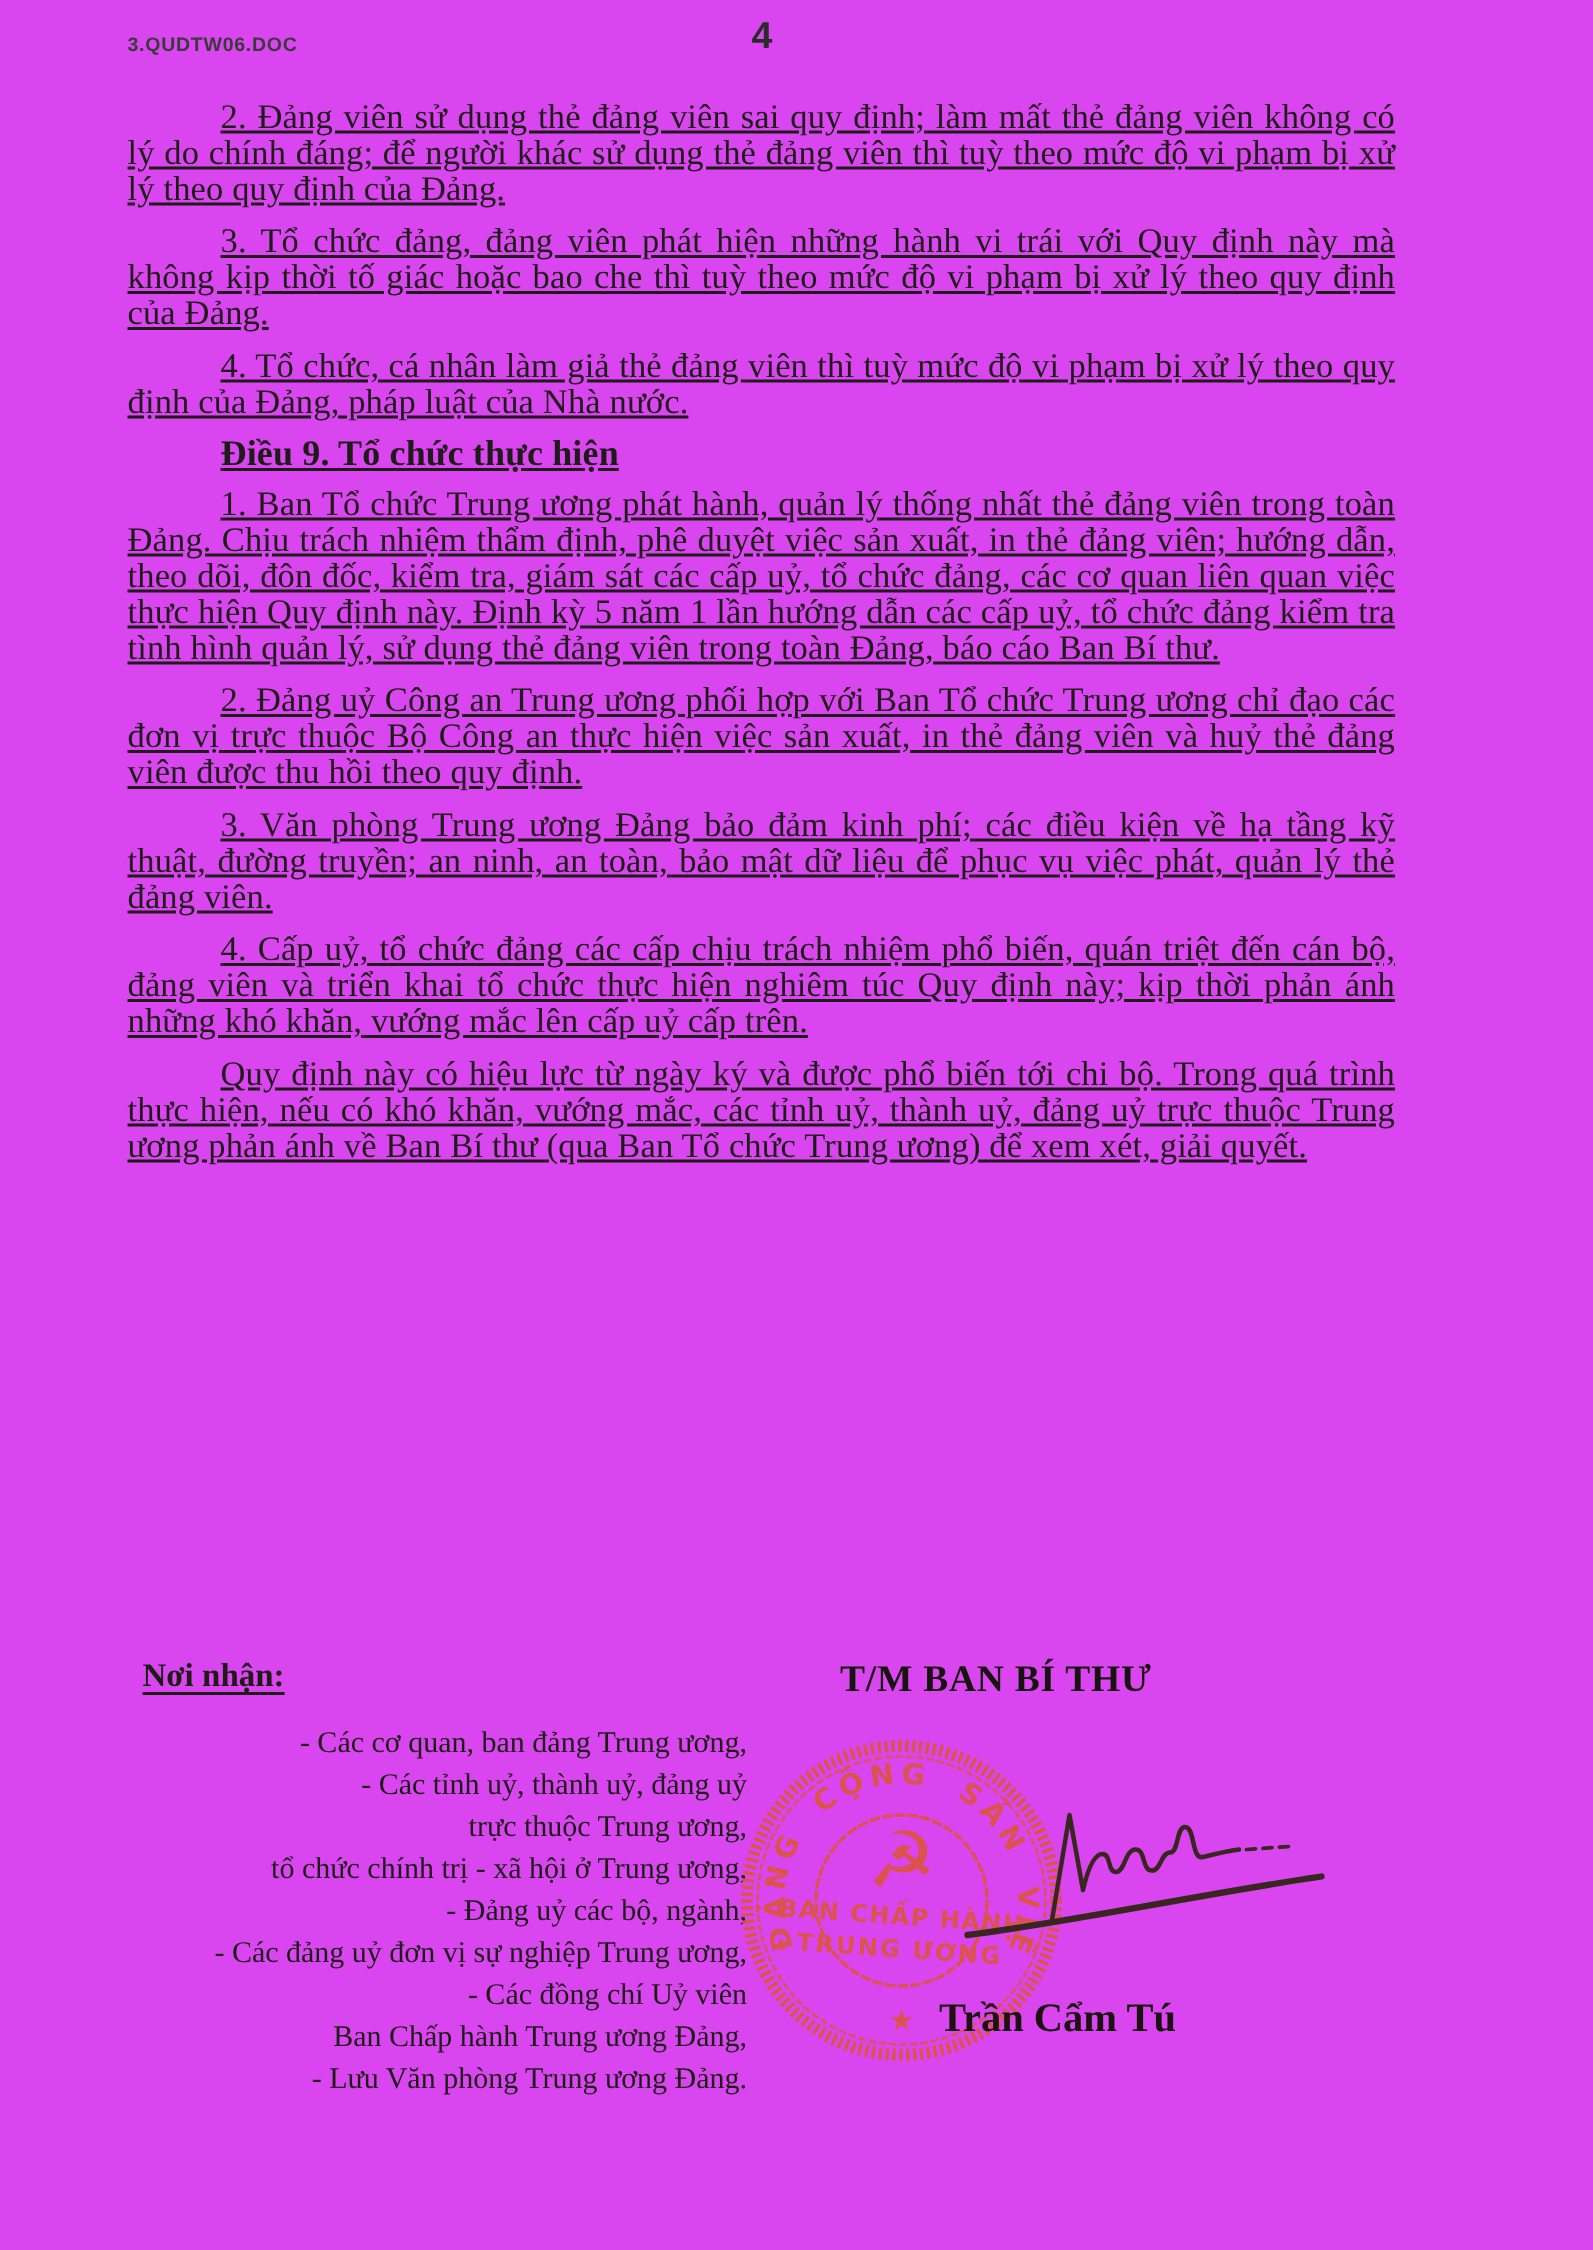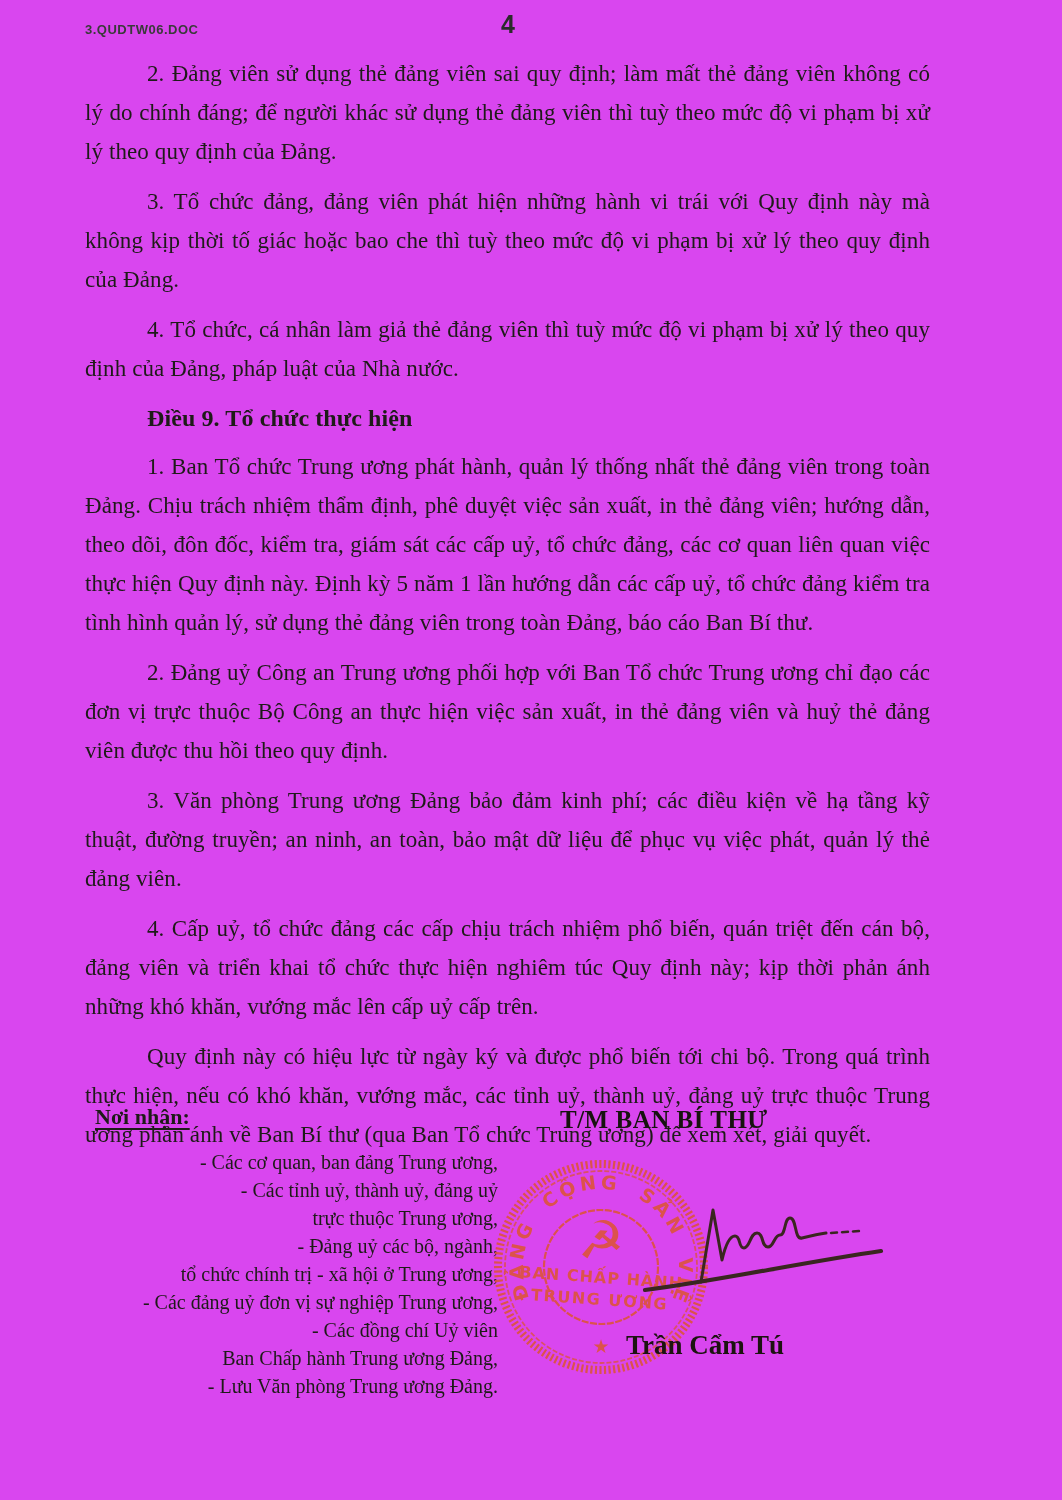--- a/index.html
+++ b/index.html
@@ -13,22 +13,22 @@
     position:absolute; left:85px; top:22px;
     font-family:"Liberation Sans", sans-serif; font-size:13px; font-weight:700;
     color:#3a3a3a; letter-spacing:.5px;
   }
   .page-number {
     position:absolute; left:488px; top:10px; width:40px; text-align:center;
     font-family:"Liberation Sans", sans-serif; font-size:25px; font-weight:700; color:#2b2b2b;
   }
   
   .body-text {
-    position:absolute; left:85px; top:54px; width:845px;
-    font-size:23px; line-height:39px; text-align:justify; letter-spacing:.1px;
+    position:absolute; left:85px; top:66px; width:845px;
+    font-size:23px; line-height:24px; text-align:justify; letter-spacing:.1px;text-decoration:underline;
   }
   .para { margin:0 0 11px 0; text-indent:62px; }
   .clause-heading { margin:8px 0 9px 0; font-size:24px; font-weight:700; text-indent:62px; }
   
   .recipients-label {
     position:absolute; left:95px; top:1104px;
     font-size:22px; font-weight:700; text-decoration:underline; text-underline-offset:4px;
   }
   .recipients {
     position:absolute; left:78px; top:1148px; width:420px;
@@ -71,22 +71,22 @@
     <p class="para">3. Văn phòng Trung ương Đảng bảo đảm kinh phí; các điều kiện về hạ tầng kỹ thuật, đường truyền; an ninh, an toàn, bảo mật dữ liệu để phục vụ việc phát, quản lý thẻ đảng viên.</p>
     <p class="para">4. Cấp uỷ, tổ chức đảng các cấp chịu trách nhiệm phổ biến, quán triệt đến cán bộ, đảng viên và triển khai tổ chức thực hiện nghiêm túc Quy định này; kịp thời phản ánh những khó khăn, vướng mắc lên cấp uỷ cấp trên.</p>
     <p class="para">Quy định này có hiệu lực từ ngày ký và được phổ biến tới chi bộ. Trong quá trình thực hiện, nếu có khó khăn, vướng mắc, các tỉnh uỷ, thành uỷ, đảng uỷ trực thuộc Trung ương phản ánh về Ban Bí thư (qua Ban Tổ chức Trung ương) để xem xét, giải quyết.</p>
   </div>
 
   <div class="recipients-label">Nơi nhận:</div>
   <div class="recipients">
     <div class="line">- Các cơ quan, ban đảng Trung ương,</div>
     <div class="line">- Các tỉnh uỷ, thành uỷ, đảng uỷ</div>
     <div class="line indent">trực thuộc Trung ương,</div>
+    <div class="line indent">tổ chức chính trị - xã hội ở Trung ương,</div>
     <div class="line">- Đảng uỷ các bộ, ngành,</div>
-    <div class="line indent">tổ chức chính trị - xã hội ở Trung ương,</div>
     <div class="line">- Các đảng uỷ đơn vị sự nghiệp Trung ương,</div>
     <div class="line">- Các đồng chí Uỷ viên</div>
     <div class="line indent">Ban Chấp hành Trung ương Đảng,</div>
     <div class="line">- Lưu Văn phòng Trung ương Đảng.</div>
   </div>
 
   <div class="authority">T/M BAN BÍ THƯ</div>
 
   <svg class="seal-svg" width="230" height="235" viewBox="0 0 230 235">
     <g fill="none" stroke="#dd5340">

